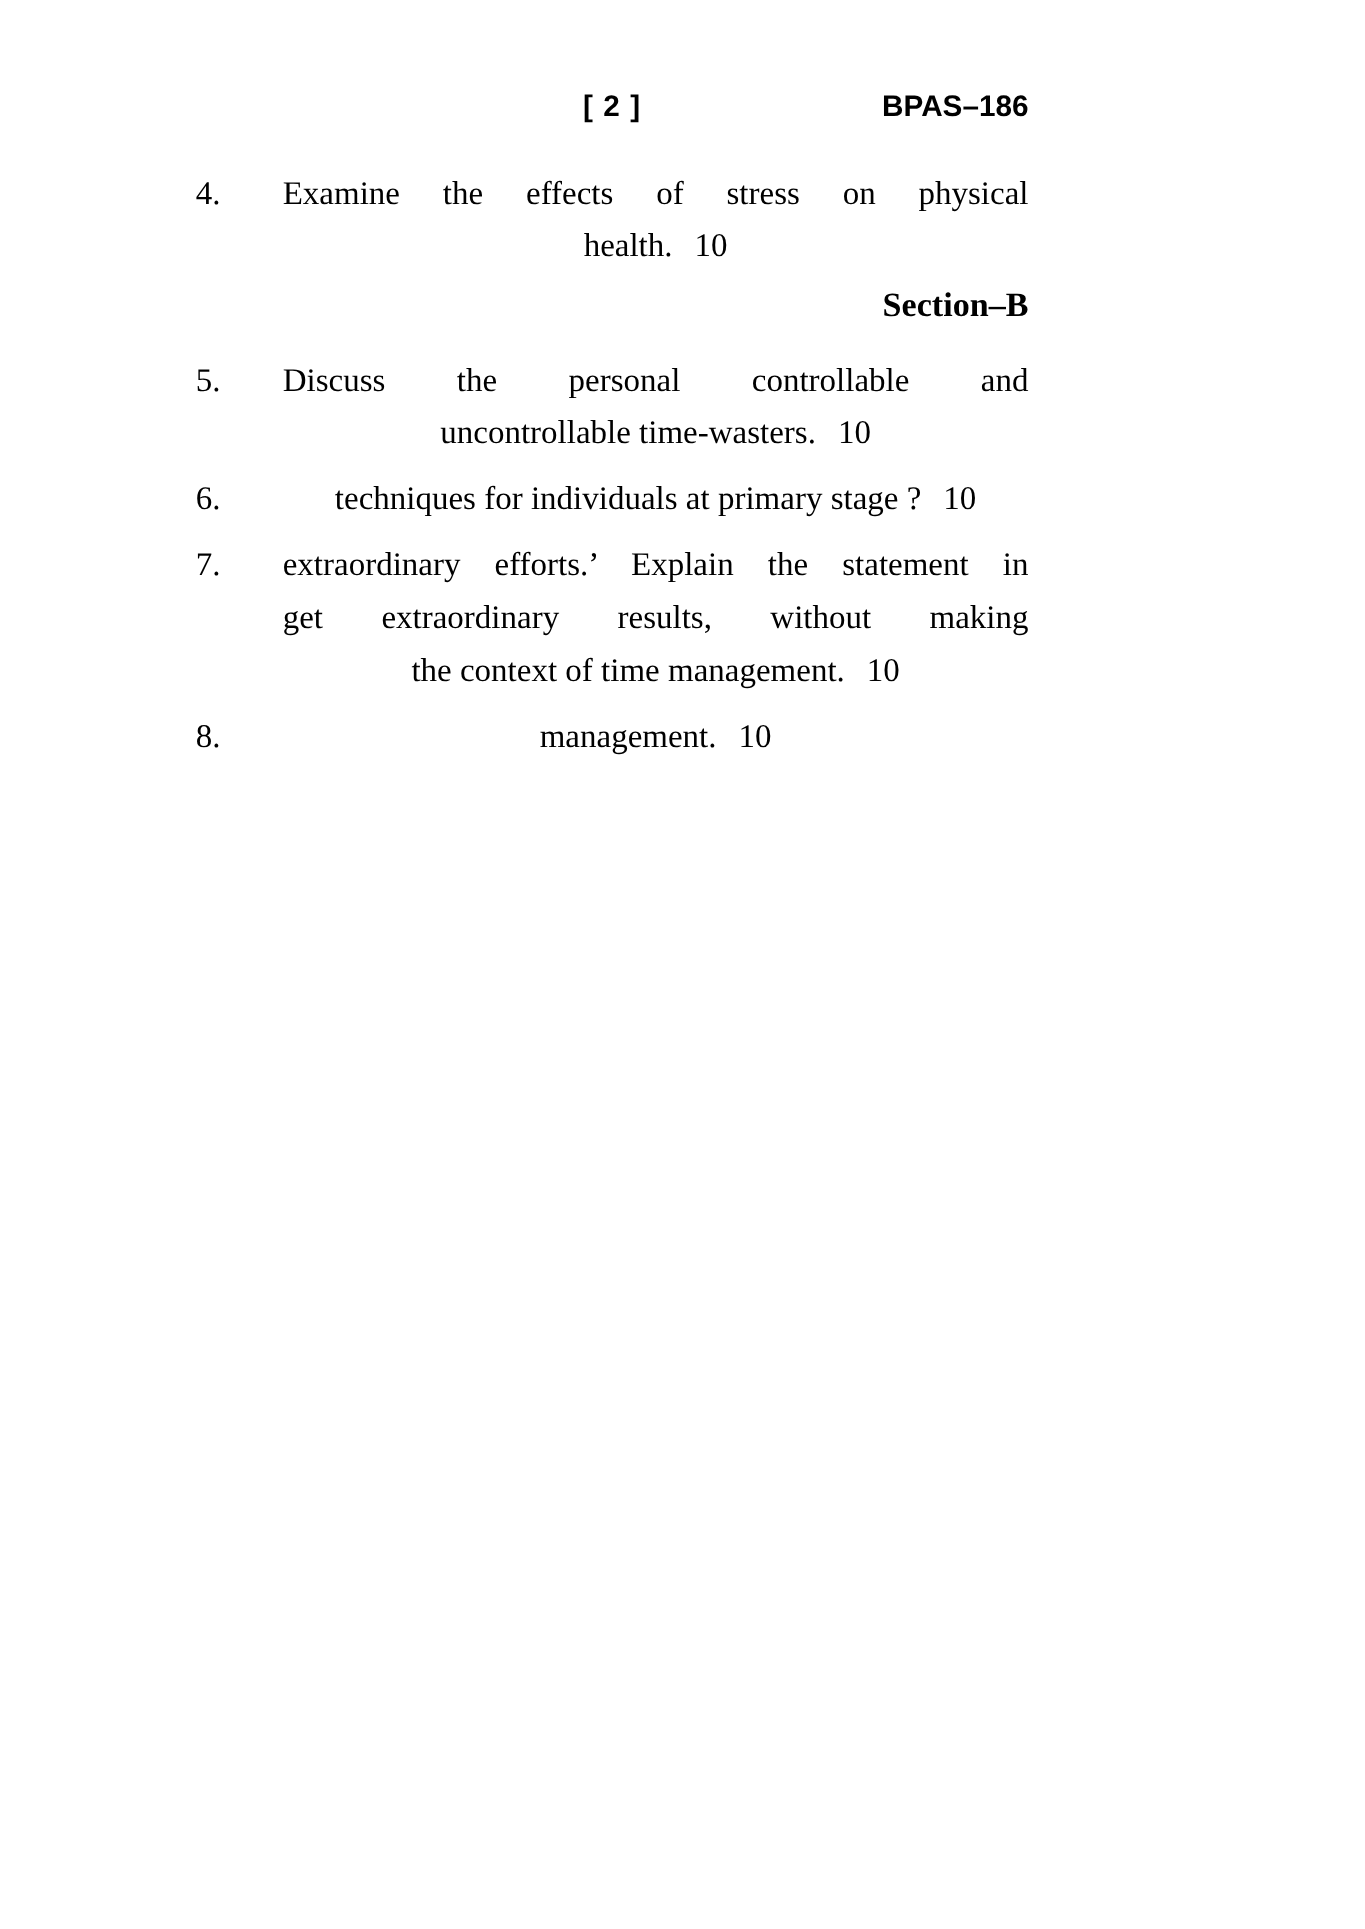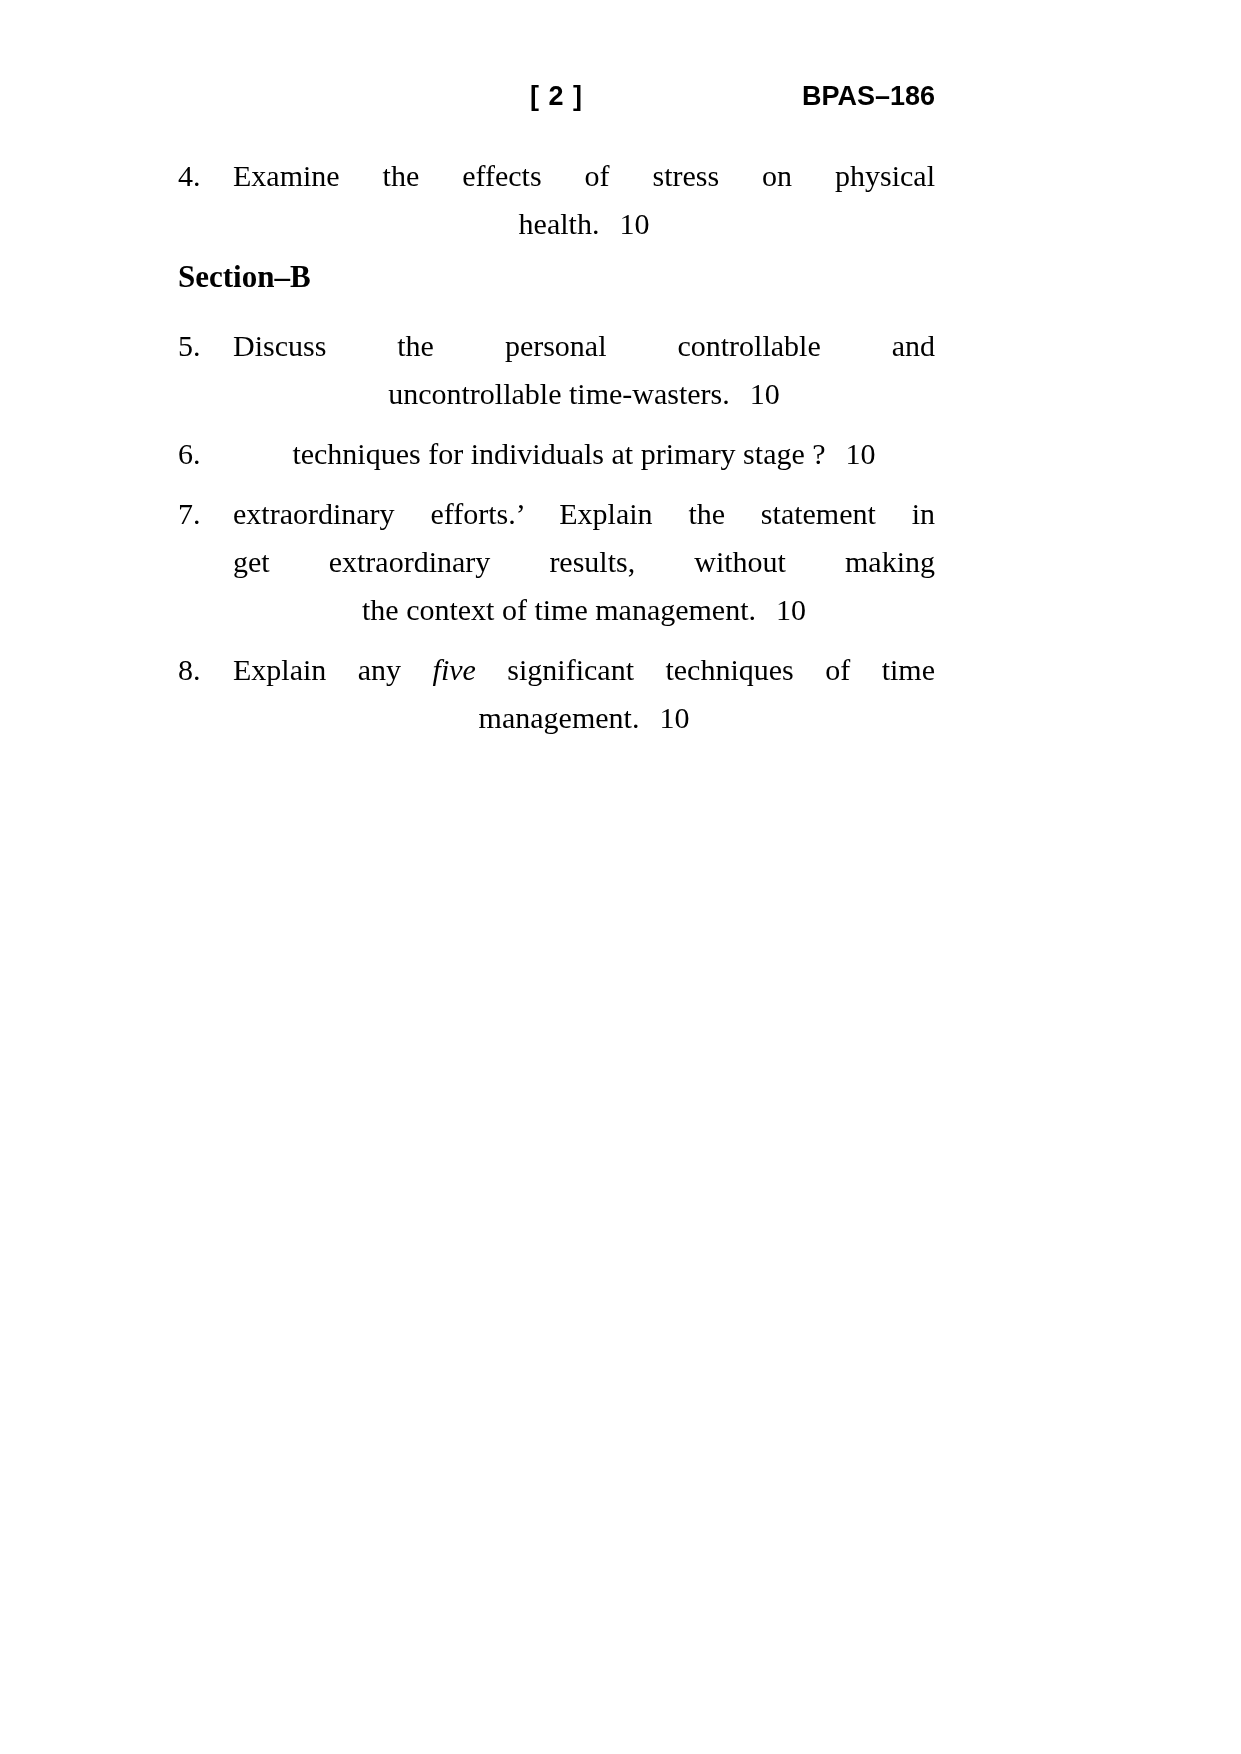--- a/index.html
+++ b/index.html
@@ -44,39 +44,40 @@
     margin-bottom: 12px;
     font-size: 30px;
     line-height: 48px;
   }
   .q-number {
     flex: 0 0 55px;
   }
   .q-body {
     flex: 1 1 auto;
     min-width: 0;
+    margin-left: 24px;
   }
   .q-line.just {
     text-align: justify;
     text-align-last: justify;
   }
   .q-line.last {
     display: flex;
     justify-content: center;
     align-items: baseline;
   }
   .q-line.last .marks {
     padding-left: 20px;
   }
   .italic {
     font-style: italic;
   }
   .section-heading {
     margin: 6px 0 28px 0;
-    text-align: left;
+    text-align: right;
     font-size: 31px;
     line-height: 34px;
     font-weight: bold;
     font-family: "Liberation Serif", serif;
   }
 </style>
 </head>
 <body>
 
 <div class="page">
@@ -130,21 +131,20 @@
         <div class="q-line last">
           <span>the context of time management.</span>
           <span class="marks">10</span>
         </div>
       </div>
     </div>
 
     <div class="question">
       <div class="q-number">8.</div>
       <div class="q-body">
-        <div class="q-line just"><span>Explain any </span><span class="italic">five</span><span> significant techniques of time</span></div>
         <div class="q-line last">
           <span>management.</span>
           <span class="marks">10</span>
         </div>
       </div>
     </div>
 
   </main>
 </div>
 

